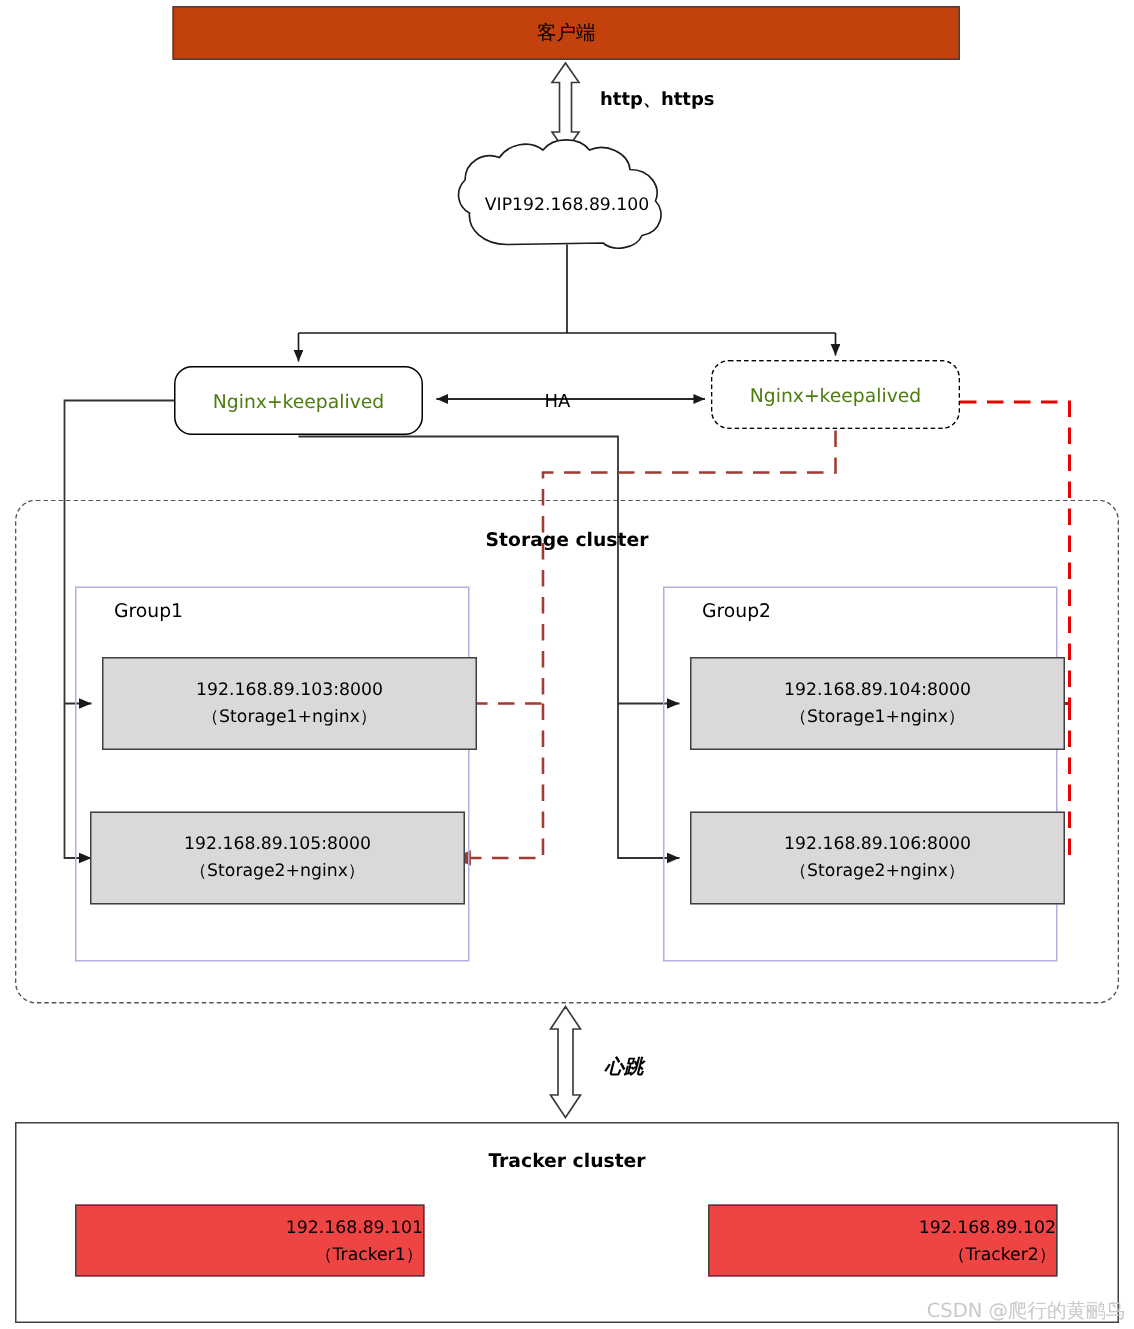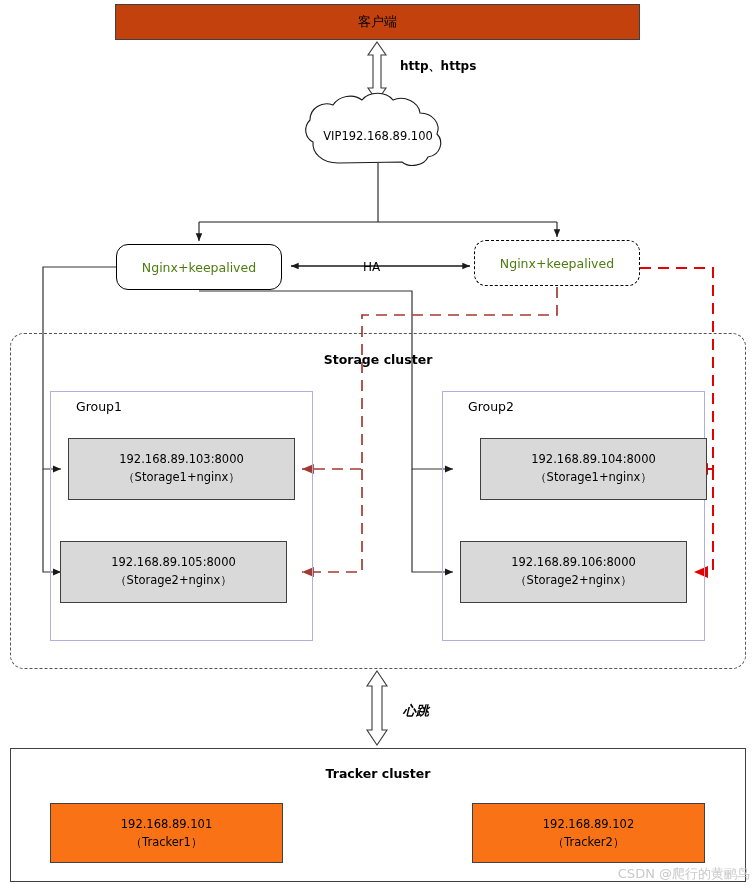--- a/index.html
+++ b/index.html
@@ -91,28 +91,28 @@
     font-size: 12.5px;
     color: #000;
     z-index: 4;
   }
   #group1-label { left: 76px; top: 399px; }
   #group2-label { left: 468px; top: 399px; }
   
   .server-box {
     background: #d9d9d9;
     border: 1px solid #404040;
-    width: 227px; height: 62px;
+    width: 250px; height: 62px;
     font-size: 11.5px;
     line-height: 1.55;
     color: #000;
   }
   #storage-103 { left: 68px; top: 438px; }
   #storage-105 { left: 60px; top: 541px; }
-  #storage-104 { left: 480px; top: 438px; }
+  #storage-104 { left: 460px; top: 438px; }
   #storage-106 { left: 460px; top: 541px; }
   
   #tracker-cluster {
     position: absolute;
     left: 10px; top: 748px;
     width: 736px; height: 134px;
     border: 1px solid #404040;
     background: #ffffff;
     box-sizing: border-box;
     z-index: 2;
@@ -121,26 +121,27 @@
     position: absolute;
     left: 10px; top: 766px;
     width: 736px;
     text-align: center;
     font-size: 12.5px;
     font-weight: bold;
     color: #000;
     z-index: 4;
   }
   .tracker-box {
-    background: #f97316;
+    background: #ef4444;
     border: 1px solid #404040;
-    width: 233px; height: 60px;
+    width: 233px; height: 48px;
     font-size: 11.5px;
     line-height: 1.6;
     color: #000;
+    align-items: flex-end;
   }
   #tracker-101 { left: 50px; top: 803px; }
   #tracker-102 { left: 472px; top: 803px; }
   
   #vip-cloud-text {
     position: absolute;
     left: 307px; top: 112px;
     width: 142px; height: 50px;
     display: flex; flex-direction: row;
     align-items: center; justify-content: center;

